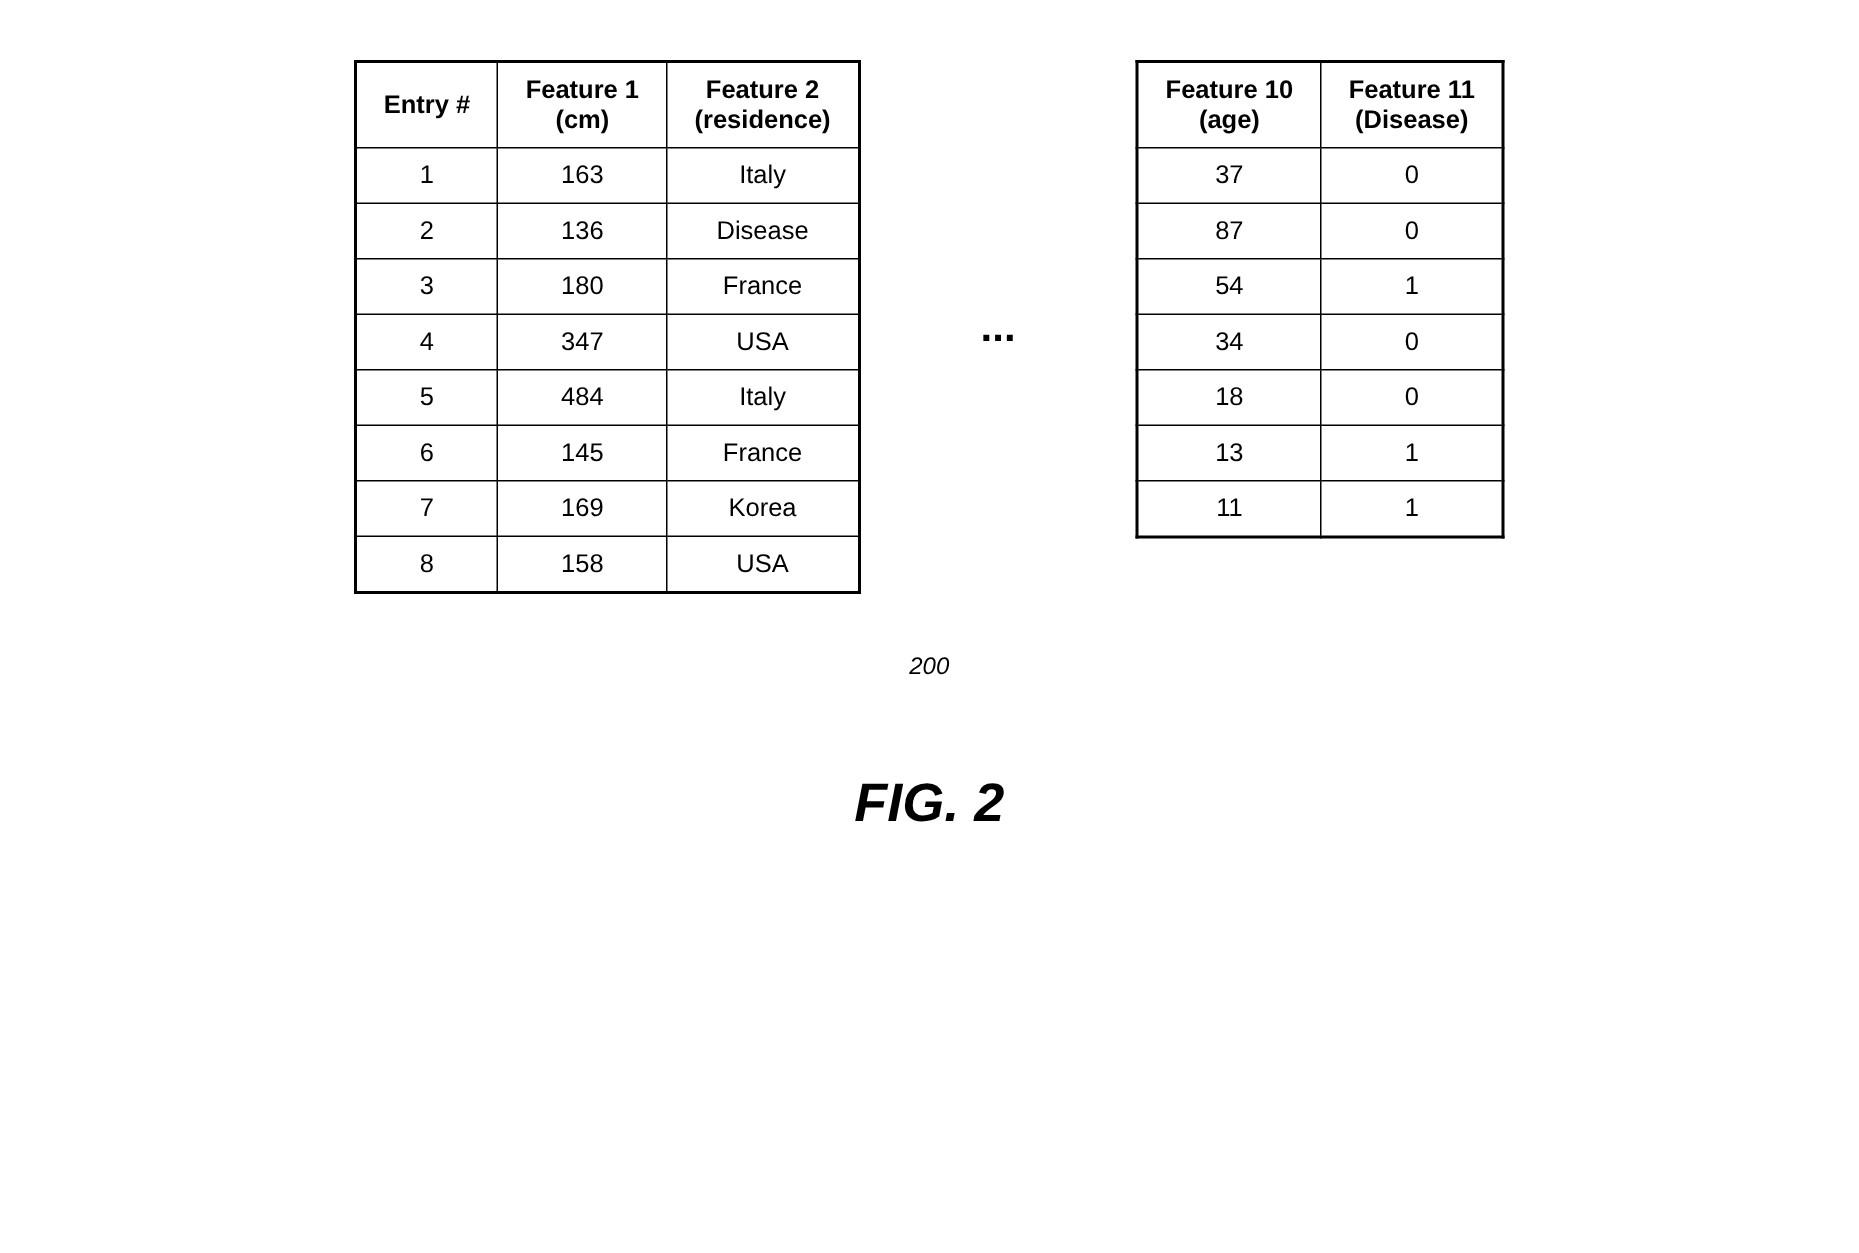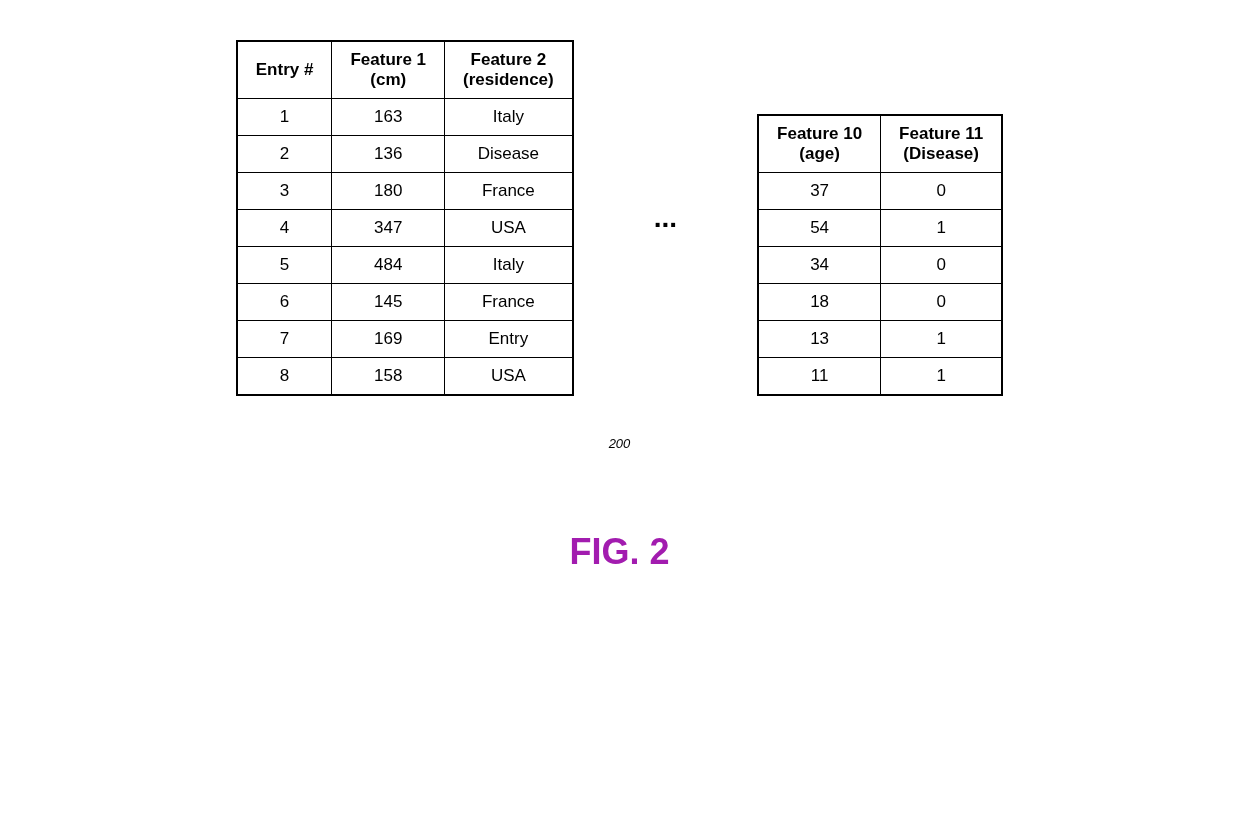--- a/index.html
+++ b/index.html
@@ -24,21 +24,21 @@
       display: flex;
       flex-direction: column;
       align-items: center;
       width: 100%;
       padding-top: 20px;
     }
 
     .tables-row {
       display: flex;
       flex-direction: row;
-      align-items: flex-end;
+      align-items: flex-start;
       gap: 60px;
       margin-bottom: 30px;
     }
 
     .ellipsis {
       font-size: 28px;
       font-weight: bold;
       color: #000;
       padding: 0 20px;
       align-self: center;
@@ -61,32 +61,32 @@
       font-weight: bold;
       background: #fff;
     }
 
     td {
       font-weight: normal;
     }
 
     .label-200 {
       font-style: italic;
-      font-size: 13px;
+      font-size: 16px;
       color: #000;
       margin-top: 10px;
       margin-bottom: 60px;
       align-self: center;
     }
 
     .fig-label {
       font-size: 36px;
       font-weight: 900;
-      color: #a21caf;
-      margin-top: 20px;
+      font-style: italic;
+      color: #000000;
     }
   </style>
 </head>
 <body>
 
 <div class="main-content">
   <div class="tables-row">
 
     <table>
       <thead>
@@ -123,21 +123,21 @@
             <td>Italy</td>
           </tr>
           <tr>
             <td>6</td>
             <td>145</td>
             <td>France</td>
           </tr>
           <tr>
             <td>7</td>
             <td>169</td>
-            <td>Entry</td>
+            <td>Korea</td>
           </tr>
           <tr>
             <td>8</td>
             <td>158</td>
             <td>USA</td>
           </tr>
         </tbody>
     </table>
 
     <div class="ellipsis">...</div>
@@ -145,20 +145,24 @@
     <table>
       <thead>
         <tr>
           <th>Feature 10<br>(age)</th>
           <th>Feature 11<br>(Disease)</th>
         </tr>
       </thead>
       <tbody id="right-tbody">
       <tr>
             <td>37</td>
+            <td>0</td>
+          </tr>
+          <tr>
+            <td>87</td>
             <td>0</td>
           </tr>
           <tr>
             <td>54</td>
             <td>1</td>
           </tr>
           <tr>
             <td>34</td>
             <td>0</td>
           </tr>

